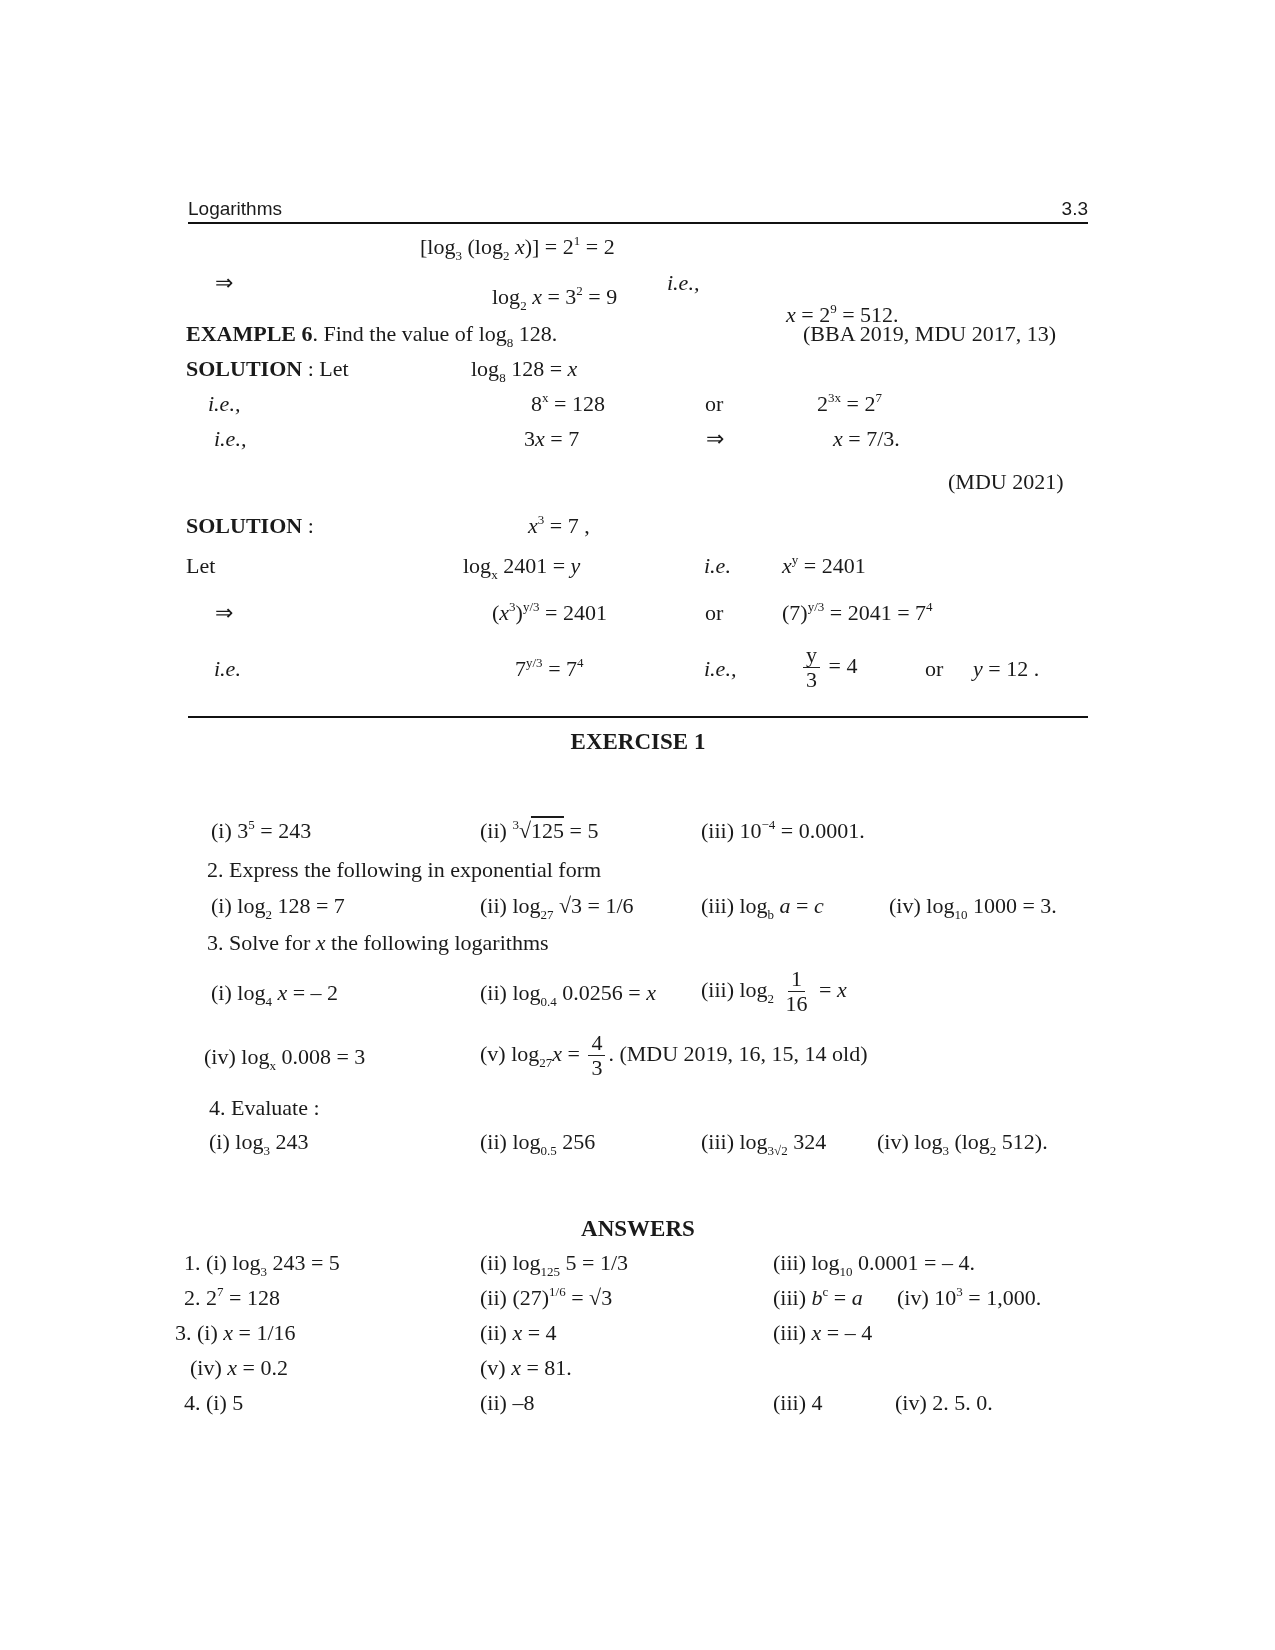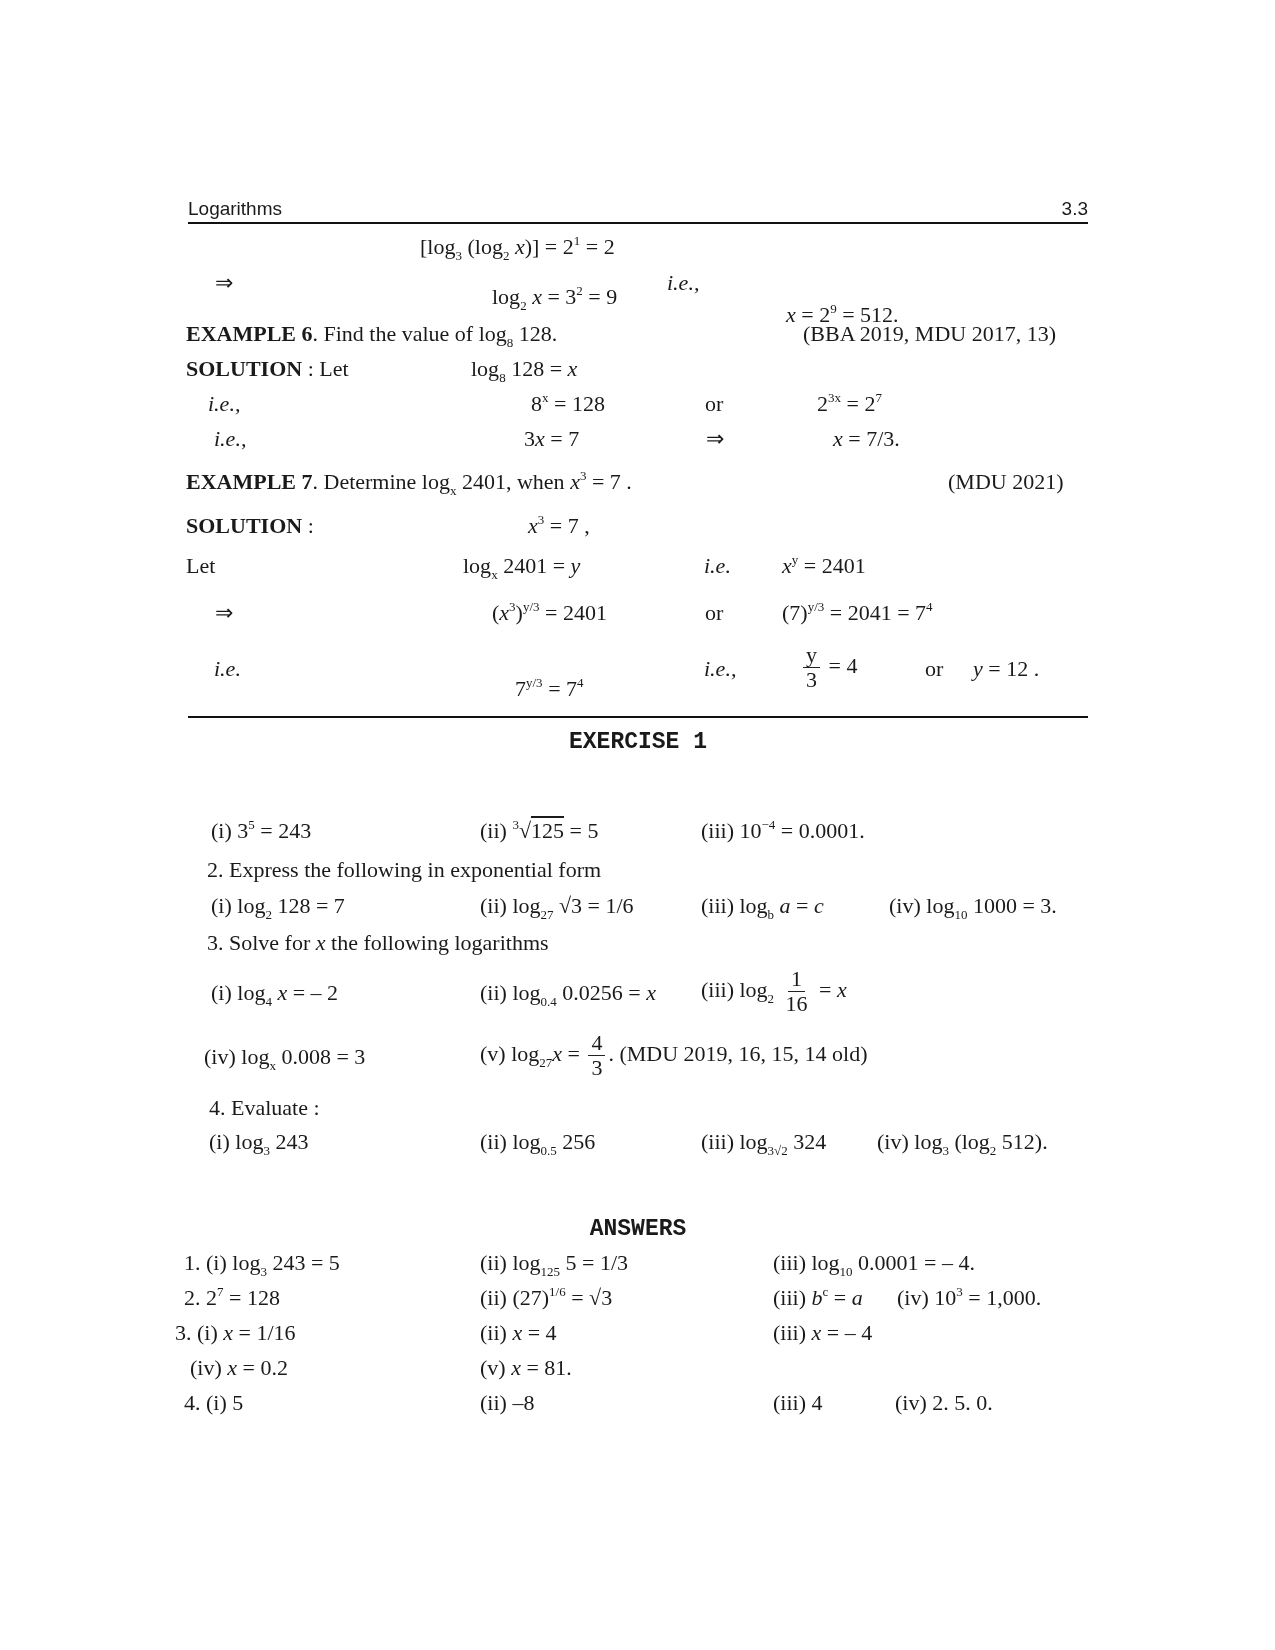--- a/index.html
+++ b/index.html
@@ -8,21 +8,21 @@
   .page { position:absolute; left:0; top:0; width:1275px; height:1650px; }
   .hdr { position:absolute; left:188px; width:900px; top:198px; height:24px;
          font-family:"Liberation Sans", sans-serif; font-size:19px; }
   .hdr .l { position:absolute; left:0; top:0; }
   .hdr .r { position:absolute; right:0; top:0; }
   .rule { position:absolute; left:188px; width:900px; height:2px; background:#111; }
   .line { position:absolute; font-size:22px; white-space:nowrap; line-height:26px; }
   .b { font-weight:bold; }
   .i { font-style:italic; }
   .center-h { position:absolute; left:188px; width:900px; text-align:center;
-              font-family:Liberation Mono, monospace; font-weight:bold; font-size:23px; }
+              font-family:Liberation Serif, serif; font-weight:bold; font-size:23px; }
   sub { font-size:13px; vertical-align:-6px; line-height:0; }
   sup { font-size:13px; vertical-align:9px; line-height:0; }
   .frac { display:inline-flex; flex-direction:column; align-items:center; vertical-align:middle;
           line-height:24px; margin:0 3px; }
   .frac .num { border-bottom:1px solid #222; padding:0 3px; }
   .frac .den { padding:0 3px; }
   .ov { text-decoration:overline; }
 </style>
 </head>
 <body>
@@ -47,34 +47,33 @@
   <div class="line" style="left:471px; top:356px;"><span>log</span><sub>8</sub><span> 128  = </span><span class="i">x</span></div>
   <div class="line" style="left:208px; top:391px;"><span class="i">i.e.,</span></div>
   <div class="line" style="left:531px; top:391px;"><span>8</span><sup>x</sup><span> = 128</span></div>
   <div class="line" style="left:705px; top:391px;"><span>or</span></div>
   <div class="line" style="left:817px; top:391px;"><span>2</span><sup>3x</sup><span>  =  2</span><sup>7</sup></div>
   <div class="line" style="left:214px; top:426px;"><span class="i">i.e.,</span></div>
   <div class="line" style="left:524px; top:426px;"><span>3</span><span class="i">x</span><span> = 7</span></div>
   <div class="line" style="left:706px; top:426px;"><span>⇒</span></div>
   <div class="line" style="left:833px; top:426px;"><span class="i">x</span><span> = 7/3.</span></div>
 
-  <div class="line" style="left:186px; top:469px;"><span class="b">EXAMPLE 7</span><span>. Determine log</span><sub>x</sub><span> 2401, when  </span><span class="i">x</span><sup>3</sup><span> = 7 .</span></div>
   <div class="line" style="left:948px; top:469px;">(MDU 2021)</div>
   <div class="line" style="left:186px; top:513px;"><span class="b">SOLUTION</span><span> :</span></div>
   <div class="line" style="left:528px; top:513px;"><span class="i">x</span><sup>3</sup><span> = 7 ,</span></div>
   <div class="line" style="left:186px; top:553px;"><span>Let</span></div>
   <div class="line" style="left:463px; top:553px;"><span>log</span><sub>x</sub><span> 2401  = </span><span class="i">y</span></div>
   <div class="line" style="left:704px; top:553px;"><span class="i">i.e.</span></div>
   <div class="line" style="left:782px; top:553px;"><span class="i">x</span><sup>y</sup><span> = 2401</span></div>
   <div class="line" style="left:215px; top:600px;"><span>⇒</span></div>
   <div class="line" style="left:492px; top:600px;"><span>(</span><span class="i">x</span><sup>3</sup><span>)</span><sup>y/3</sup><span> = 2401</span></div>
   <div class="line" style="left:705px; top:600px;"><span>or</span></div>
   <div class="line" style="left:782px; top:600px;"><span>(7)</span><sup>y/3</sup><span> = 2041 = 7</span><sup>4</sup></div>
   <div class="line" style="left:214px; top:656px;"><span class="i">i.e.</span></div>
-  <div class="line" style="left:515px; top:656px;margin-top:20px;"><span>7</span><sup>y/3</sup><span> = 7</span><sup>4</sup></div>
+  <div class="line" style="left:515px; top:656px;"><span>7</span><sup>y/3</sup><span> = 7</span><sup>4</sup></div>
   <div class="line" style="left:704px; top:656px;"><span class="i">i.e.,</span></div>
   <div class="line" style="left:800px; top:643px;"><span class="frac">
         <span class="num">y</span>
         <span class="den">3</span>
       </span><span> = 4</span></div>
   <div class="line" style="left:925px; top:656px;"><span>or</span></div>
   <div class="line" style="left:973px; top:656px;"><span class="i">y</span><span> = 12 .</span></div>
 
   <div class="rule" style="top:716px;"></div>
 

